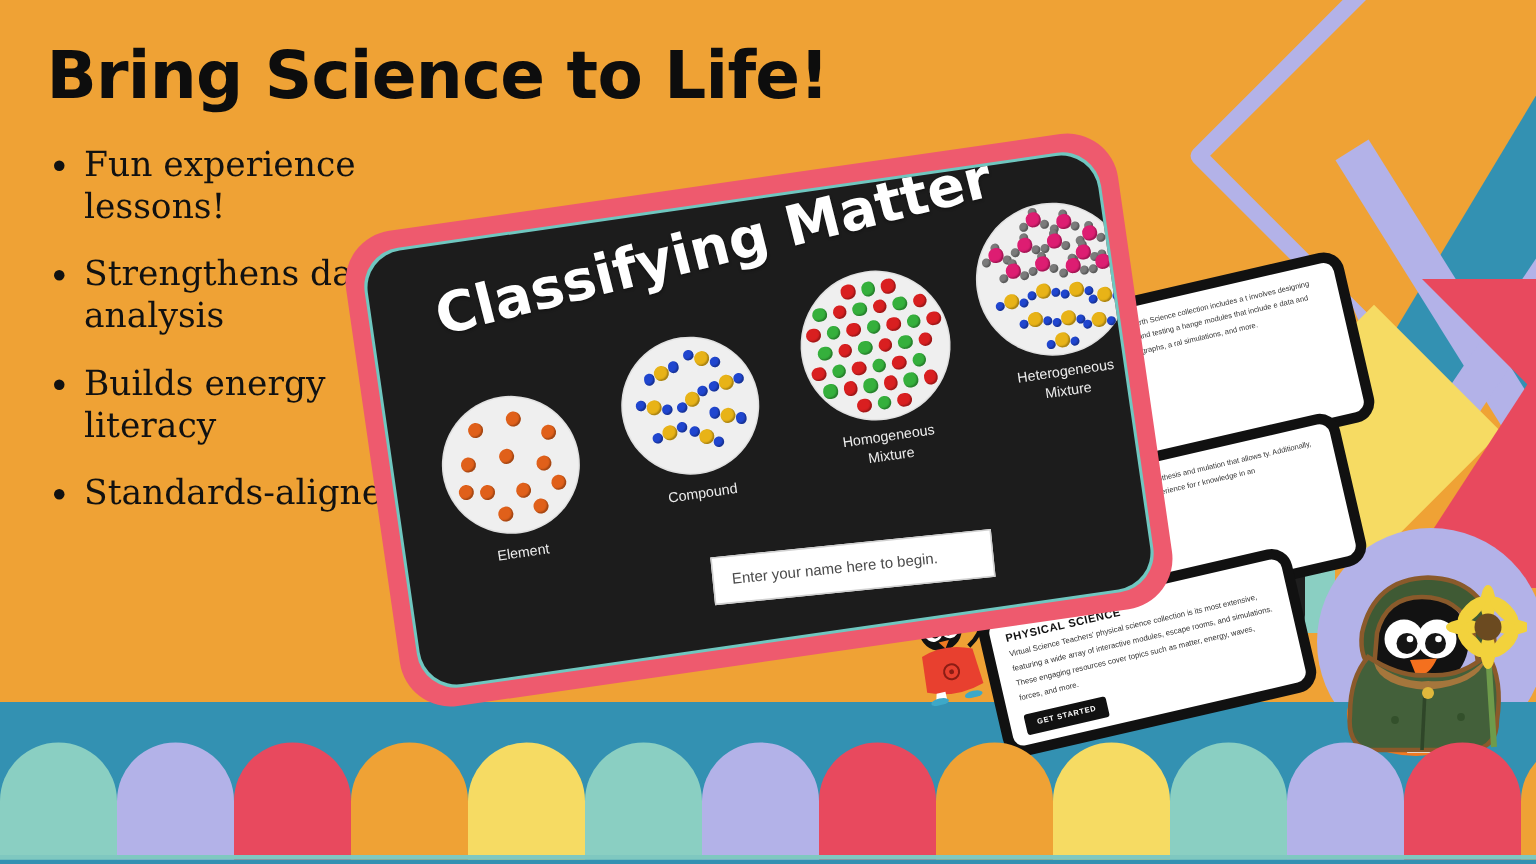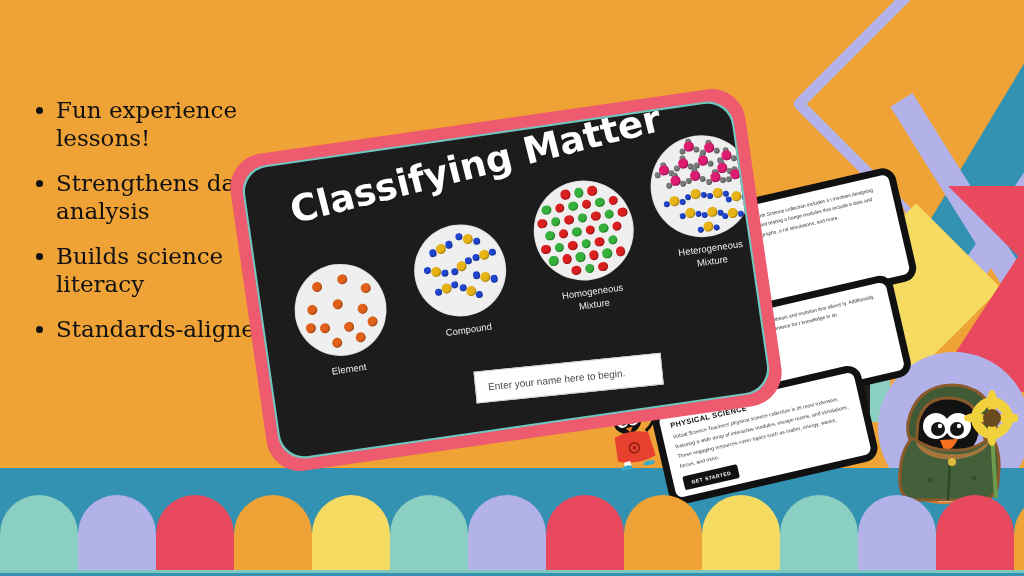--- a/index.html
+++ b/index.html
@@ -173,24 +173,25 @@
   <div class="deco tri-orange"></div>
   <div class="deco dia-yellow"></div>
   <div class="deco tri-red2"></div>
   <div class="deco tri-red"></div>
   <div class="deco mint-blob2"></div>
   <div class="deco black-edge"></div>
   <div class="deco arc-lav"></div>
 
   <div class="teal-floor"></div>
 
+  <div class="headline">Bring Science to Life!</div>
   <ul class="bullets">
     <li>Fun experience lessons!</li>
     <li>Strengthens data analysis</li>
-    <li>Builds science literacy</li>
+    <li>Builds energy literacy</li>
     <li>Standards-aligned</li>
   </ul>
 
   <div class="bgcards">
     <div class="bgcard bgcard-1">
       <div class="ctext">arth Science collection includes a  t involves designing and testing a  hange modules that include  e data and graphs, a  ral simulations, and more.</div>
     </div>
     <div class="bgcard bgcard-2">
       <div class="ctext">f photosynthesis and  mulation that allows  ty. Additionally, the  e experience for  r knowledge in an</div>
     </div>

